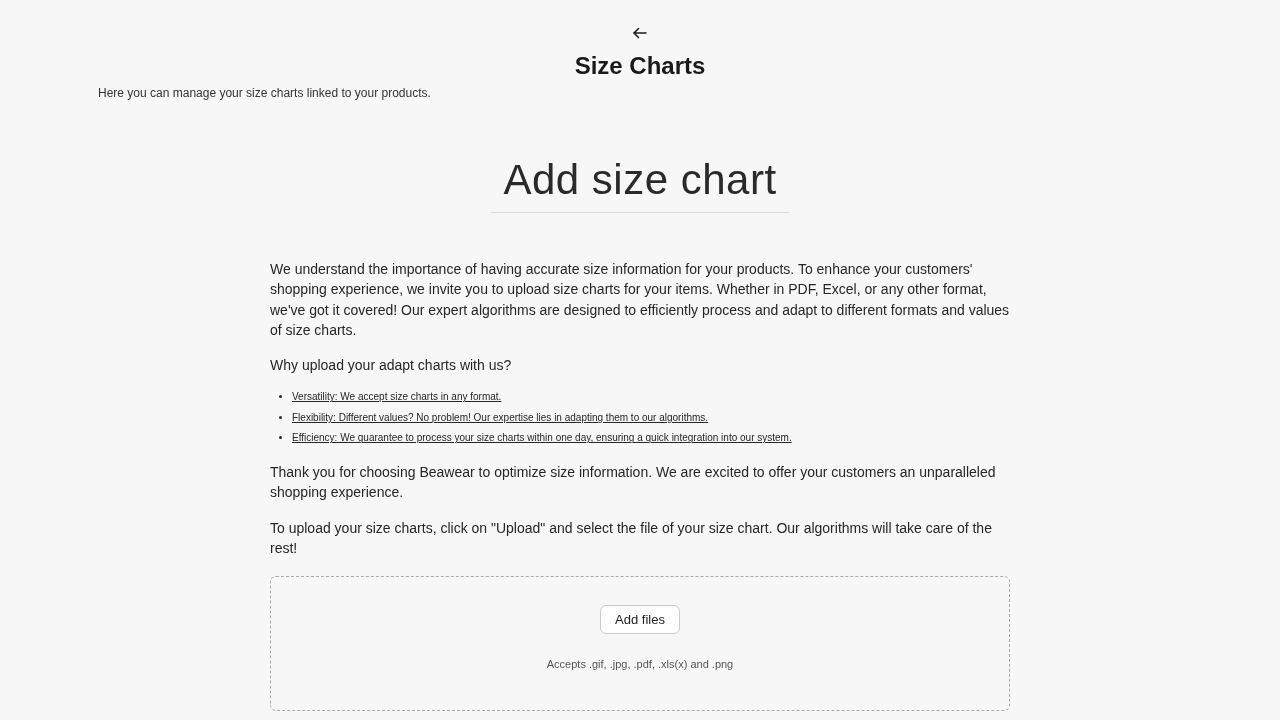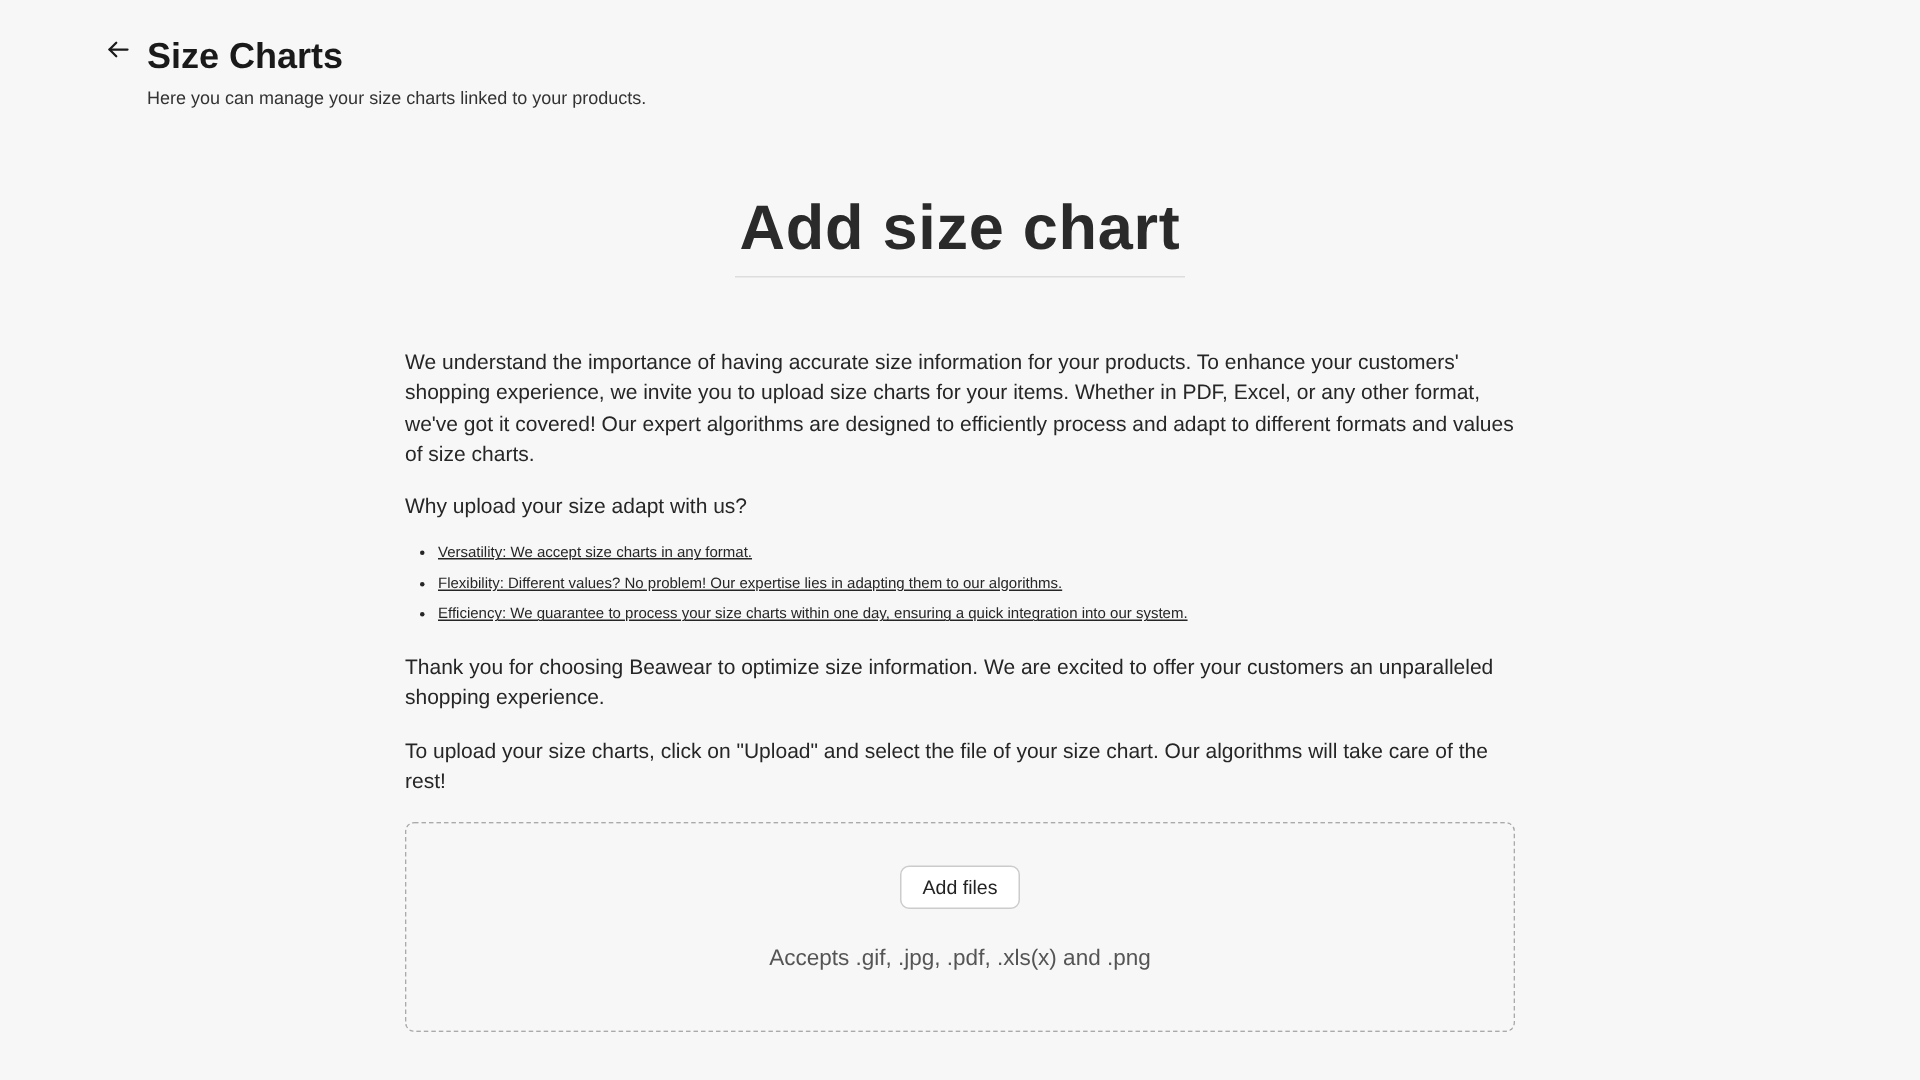--- a/index.html
+++ b/index.html
@@ -9,22 +9,23 @@
     color: #202020;
     width: 1280px;
     height: 720px;
     overflow: hidden;
   }
   .page {
     padding: 24px 70px 0 70px;
   }
   .header {
     display: flex;
-    align-items: flex-start;
+    align-items: center;
     gap: 10px;
+    flex-direction: column;
   }
   .back-icon {
     width: 18px;
     height: 18px;
     display: inline-flex;
     align-items: center;
     justify-content: center;
     cursor: pointer;
   }
   .back-icon svg { width: 18px; height: 18px; stroke: #1a1a1a; }
@@ -40,21 +41,21 @@
     color: #333;
   }
   .content {
     width: 740px;
     margin: 0 auto;
     padding-top: 56px;
   }
   .main-heading {
     text-align: center;
     font-size: 42px;
-    font-weight: 700;
+    font-weight: 400;
     color: #2a2a2a;
     letter-spacing: 0.5px;
   }
   .heading-divider {
     width: 300px;
     height: 1px;
     background: #ddd;
     margin: 8px auto 0 auto;
   }
   .body-text {
@@ -87,21 +88,21 @@
     padding: 6px 14px;
     border: 1px solid #ccc;
     border-radius: 6px;
     background: #fff;
     font-size: 13px;
     color: #222;
     cursor: pointer;
   }
   .accepts-text {
     margin-top: 24px;
-    font-size: 15px;
+    font-size: 11px;
     color: #555;
   }
 </style>
 </head>
 <body>
 
 <div class="page">
   <div class="header">
     <span class="back-icon">
       <svg viewBox="0 0 24 24" fill="none" stroke-width="2" stroke-linecap="round" stroke-linejoin="round">
@@ -112,21 +113,21 @@
     <h1 class="page-title">Size Charts</h1>
   </div>
   <div class="page-subtitle">Here you can manage your size charts linked to your products.</div>
 
   <div class="content">
     <h2 class="main-heading">Add size chart</h2>
     <div class="heading-divider"></div>
 
     <div class="body-text">
       <p>We understand the importance of having accurate size information for your products. To enhance your customers' shopping experience, we invite you to upload size charts for your items. Whether in PDF, Excel, or any other format, we've got it covered! Our expert algorithms are designed to efficiently process and adapt to different formats and values of size charts.</p>
-      <p>Why upload your size adapt with us?</p>
+      <p>Why upload your adapt charts with us?</p>
       <ul>
         <li>Versatility: We accept size charts in any format.</li>
         <li>Flexibility: Different values? No problem! Our expertise lies in adapting them to our algorithms.</li>
         <li>Efficiency: We guarantee to process your size charts within one day, ensuring a quick integration into our system.</li>
       </ul>
       <p>Thank you for choosing Beawear to optimize size information. We are excited to offer your customers an unparalleled shopping experience.</p>
       <p>To upload your size charts, click on "Upload" and select the file of your size chart. Our algorithms will take care of the rest!</p>
     </div>
 
     <div class="dropzone">

